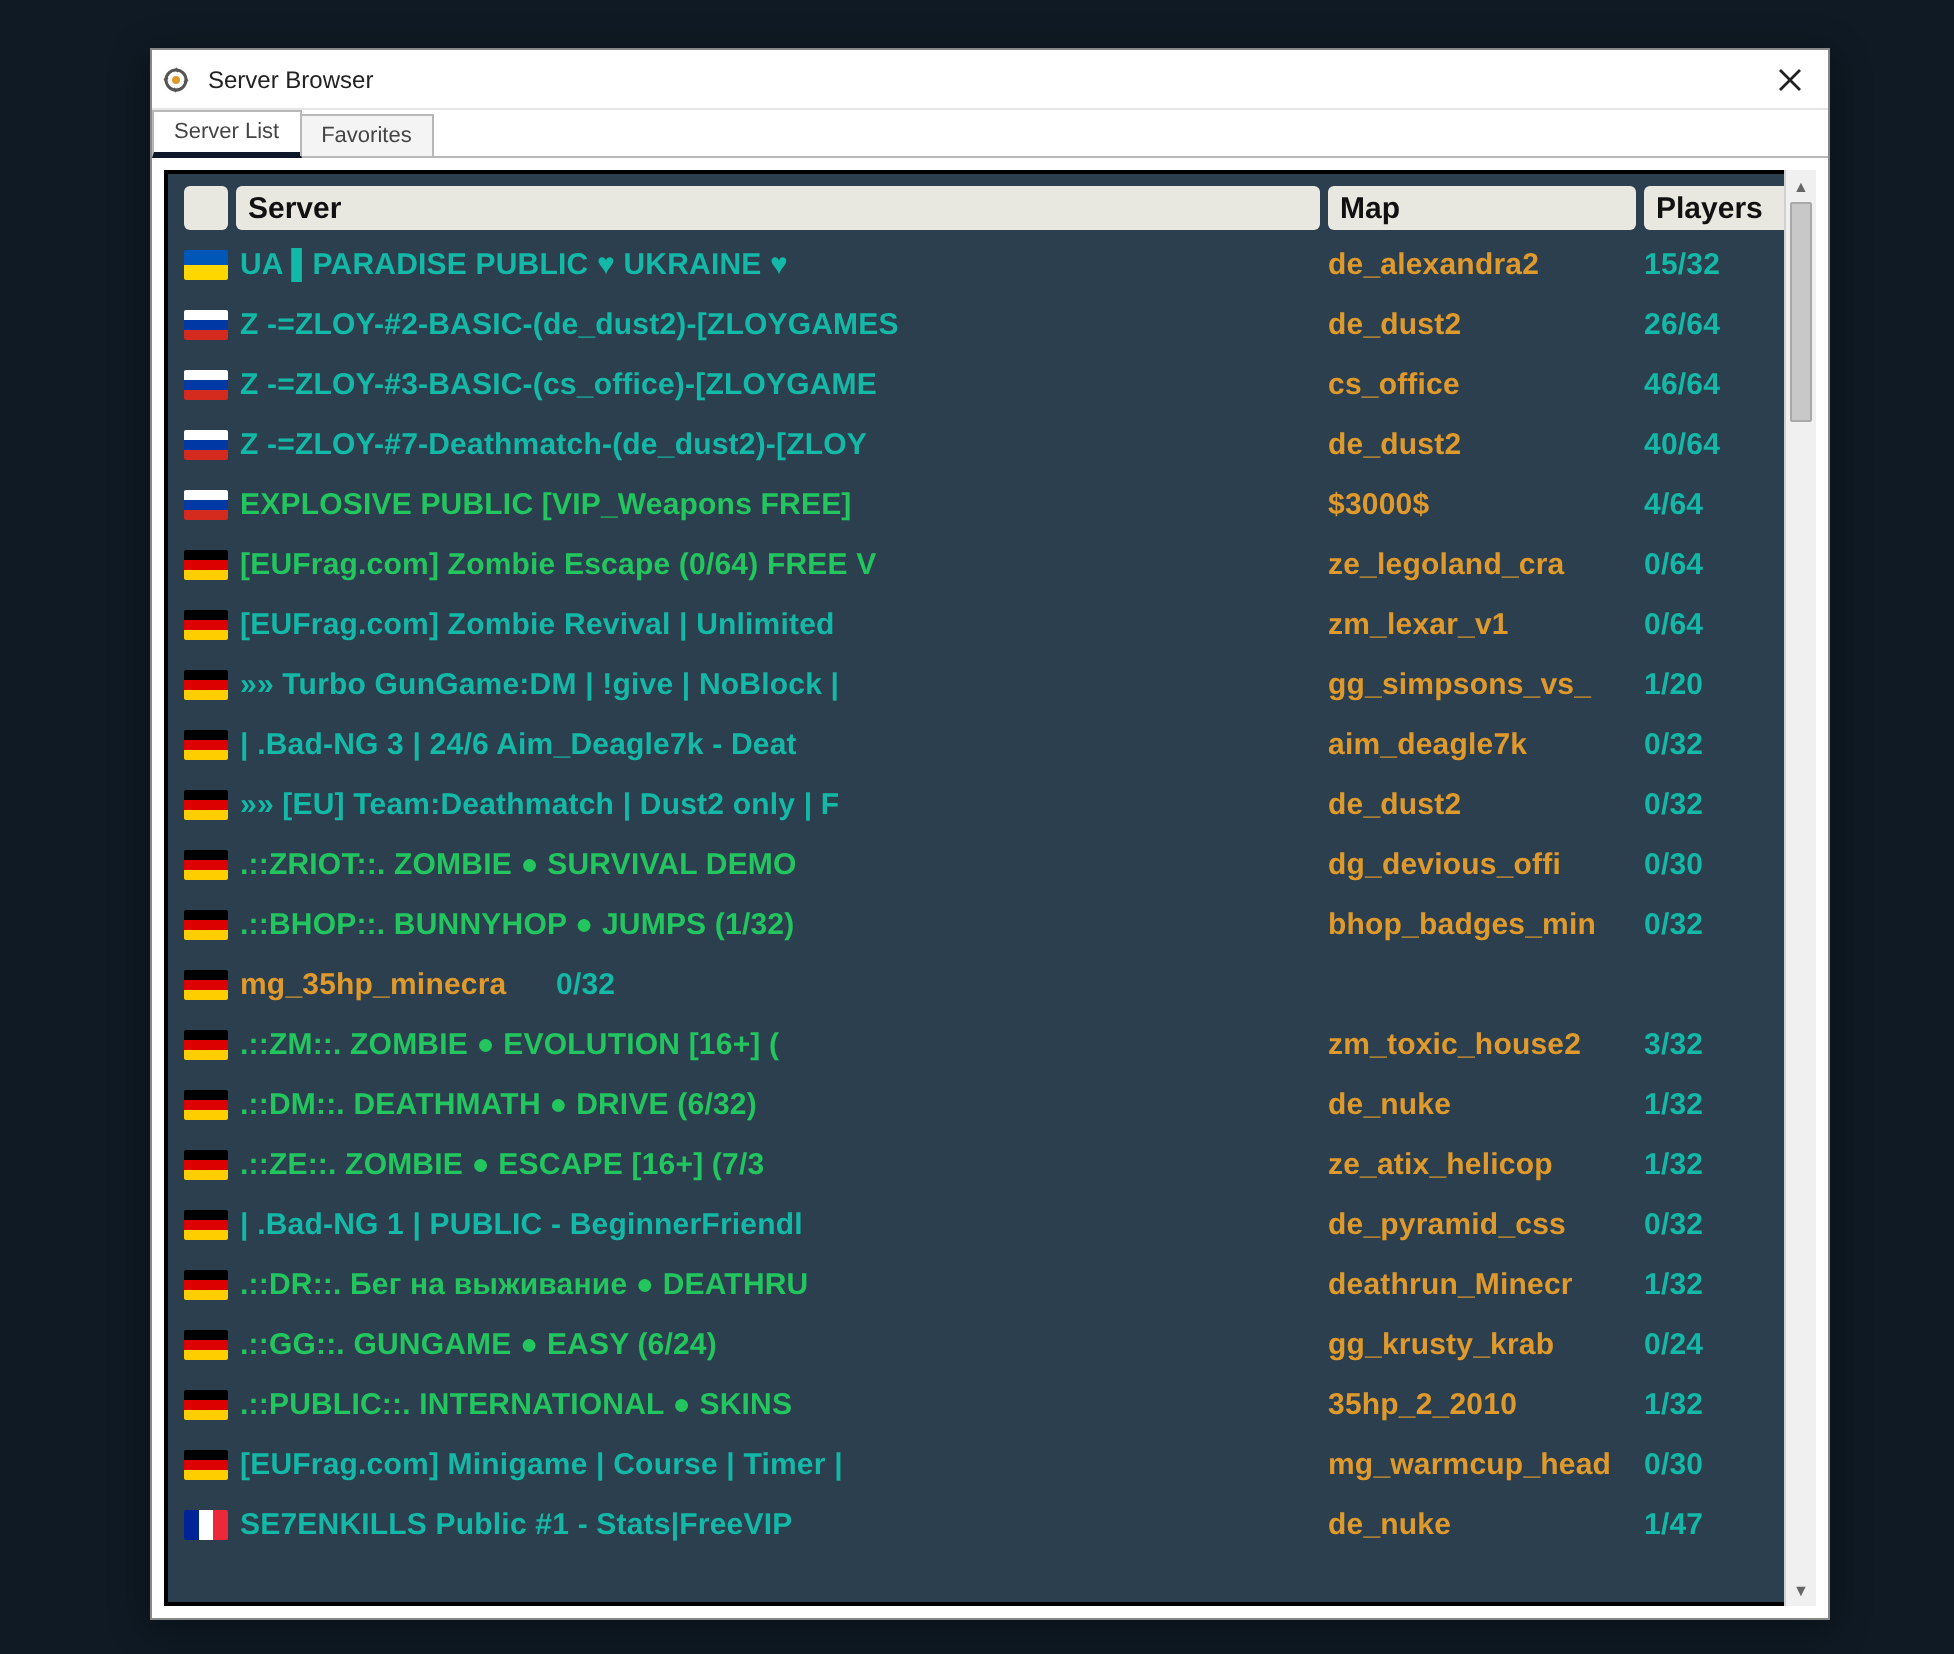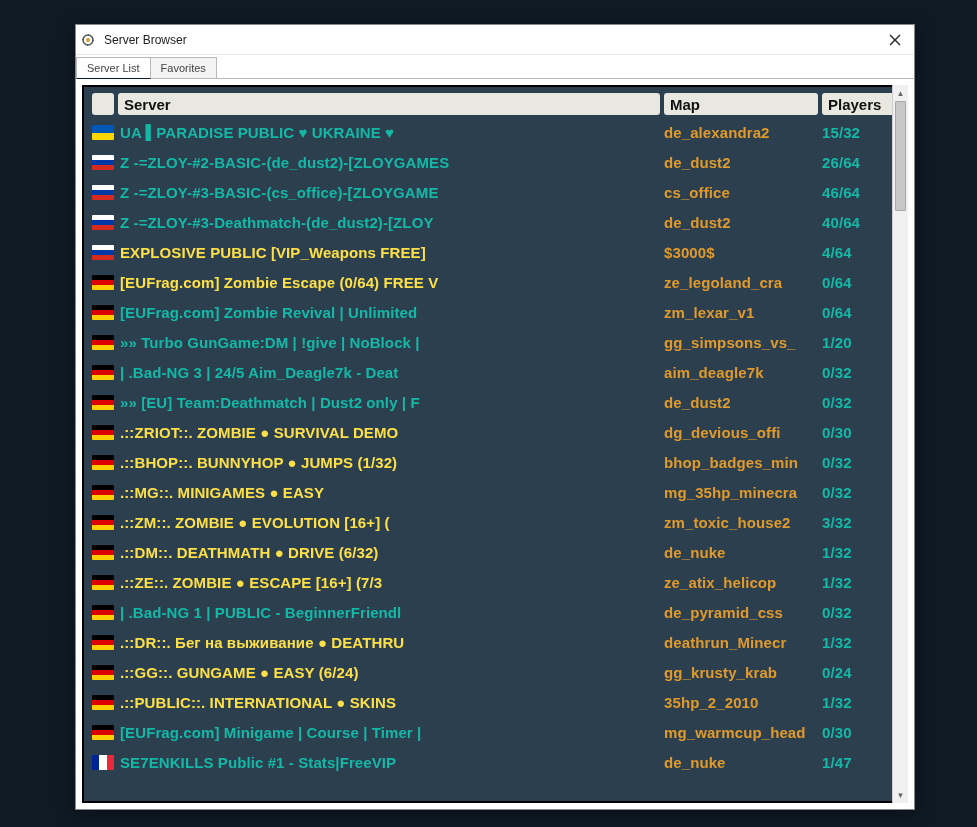--- a/index.html
+++ b/index.html
@@ -57,21 +57,21 @@
     border: 1px solid #b8b8b8;
     border-bottom: none;
     background: #f4f4f4;
     color: #444;
     margin-right: -1px;
     position: relative;
   }
   .tab.active {
     background: #ffffff;
     top: 1px;
-    border-bottom: 1px solid #0f172a;
+    border-bottom: 3px solid #0f172a;
   }
 
   .panel-outer {
     padding: 6px 6px 6px 6px;
     background: #ffffff;
     position: relative;
   }
   .scroll-wrap {
     position: relative;
     height: 718px;
@@ -148,21 +148,21 @@
     overflow: hidden;
     position: relative;
   }
   .row .server-name {
     flex: 1;
     white-space: nowrap;
     overflow: hidden;
     font-weight: bold;
   }
   .row .server-name.green { color: #14b8a6; }
-  .row .server-name.orange { color: #fde047; }
+  .row .server-name.orange { color: #22c55e; }
   .row .map-name {
     width: 158px;
     color: #e09a2c;
     font-weight: bold;
     white-space: nowrap;
     overflow: hidden;
   }
   .row .players {
     width: 76px;
     color: #14b8a6;
@@ -236,21 +236,21 @@
               <div class="players">26/64</div>
             </div>
             <div class="row">
               <div class="flag flag-ru"></div>
               <div class="server-name green">Z -=ZLOY-#3-BASIC-(cs_office)-[ZLOYGAME</div>
               <div class="map-name">cs_office</div>
               <div class="players">46/64</div>
             </div>
             <div class="row">
               <div class="flag flag-ru"></div>
-              <div class="server-name green">Z -=ZLOY-#3-Deathmatch-(de_dust2)-[ZLOY</div>
+              <div class="server-name green">Z -=ZLOY-#7-Deathmatch-(de_dust2)-[ZLOY</div>
               <div class="map-name">de_dust2</div>
               <div class="players">40/64</div>
             </div>
             <div class="row">
               <div class="flag flag-ru"></div>
               <div class="server-name orange">EXPLOSIVE PUBLIC [VIP_Weapons FREE]</div>
               <div class="map-name">$3000$</div>
               <div class="players">4/64</div>
             </div>
             <div class="row">
@@ -266,21 +266,21 @@
               <div class="players">0/64</div>
             </div>
             <div class="row">
               <div class="flag flag-de"></div>
               <div class="server-name green">»» Turbo GunGame:DM | !give | NoBlock |</div>
               <div class="map-name">gg_simpsons_vs_</div>
               <div class="players">1/20</div>
             </div>
             <div class="row">
               <div class="flag flag-de"></div>
-              <div class="server-name green">| .Bad-NG 3 | 24/5 Aim_Deagle7k - Deat</div>
+              <div class="server-name green">| .Bad-NG 3 | 24/6 Aim_Deagle7k - Deat</div>
               <div class="map-name">aim_deagle7k</div>
               <div class="players">0/32</div>
             </div>
             <div class="row">
               <div class="flag flag-de"></div>
               <div class="server-name green">»» [EU] Team:Deathmatch | Dust2 only | F</div>
               <div class="map-name">de_dust2</div>
               <div class="players">0/32</div>
             </div>
             <div class="row">
@@ -290,21 +290,20 @@
               <div class="players">0/30</div>
             </div>
             <div class="row">
               <div class="flag flag-de"></div>
               <div class="server-name orange">.::BHOP::. BUNNYHOP ● JUMPS (1/32)</div>
               <div class="map-name">bhop_badges_min</div>
               <div class="players">0/32</div>
             </div>
             <div class="row">
               <div class="flag flag-de"></div>
-              <div class="server-name orange">.::MG::. MINIGAMES ● EASY</div>
               <div class="map-name">mg_35hp_minecra</div>
               <div class="players">0/32</div>
             </div>
             <div class="row">
               <div class="flag flag-de"></div>
               <div class="server-name orange">.::ZM::. ZOMBIE ● EVOLUTION [16+] (</div>
               <div class="map-name">zm_toxic_house2</div>
               <div class="players">3/32</div>
             </div>
             <div class="row">

